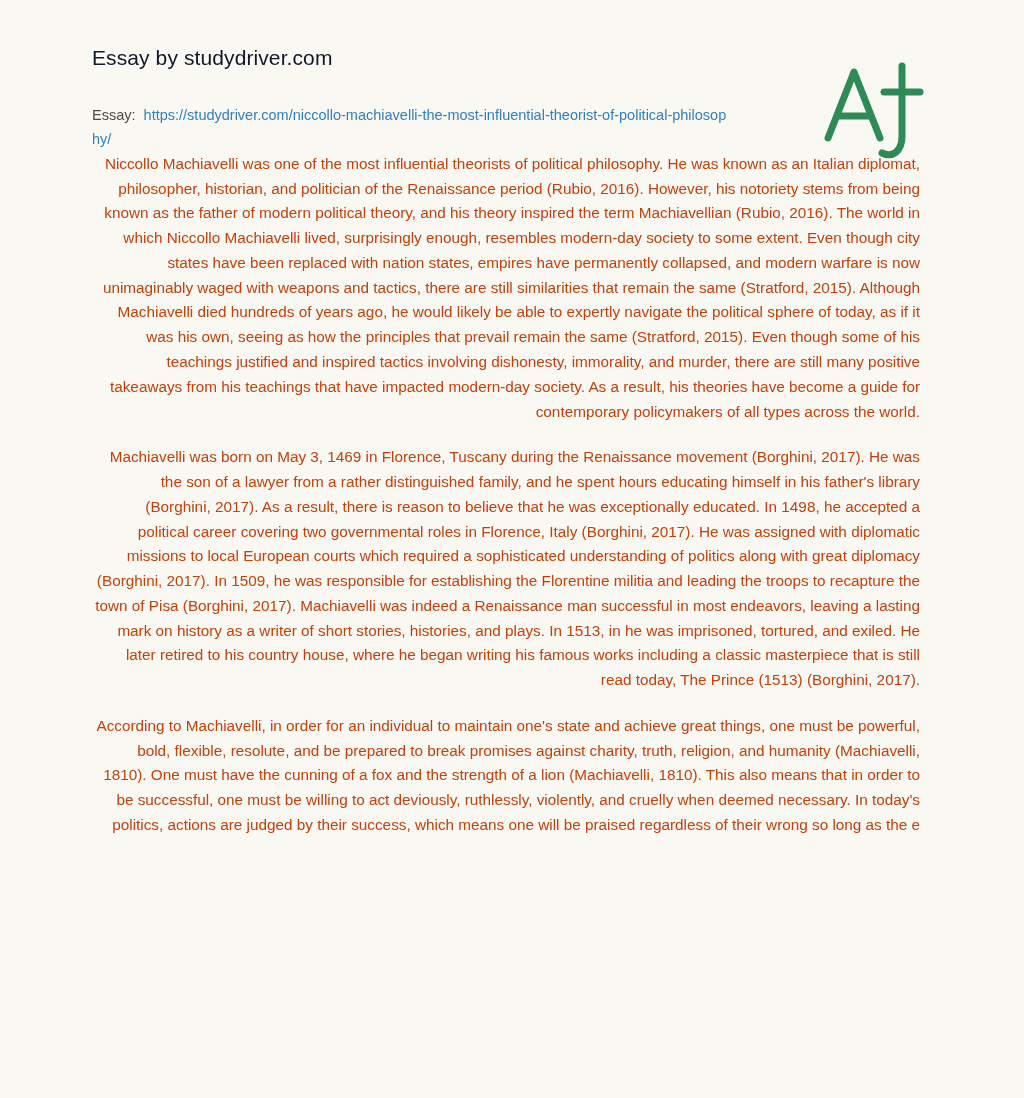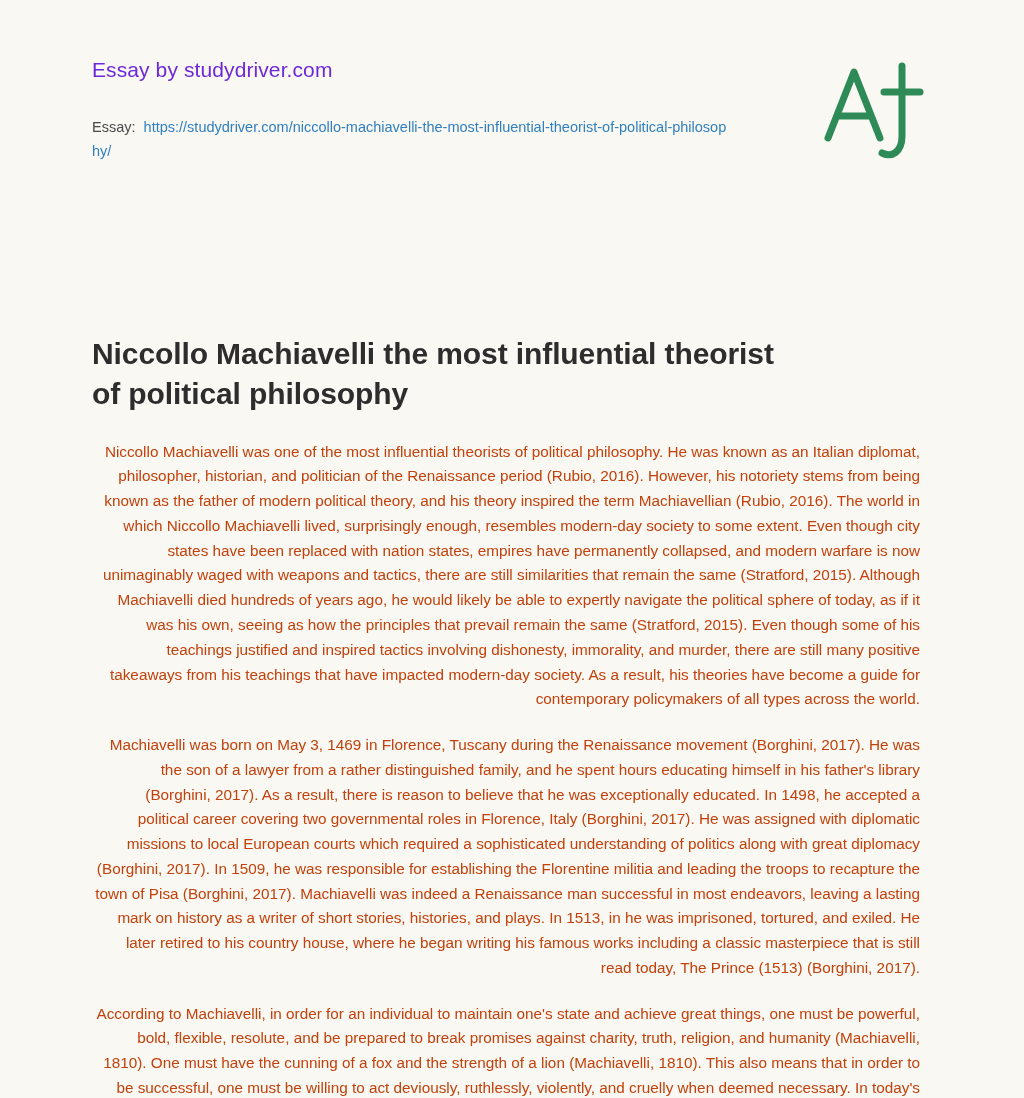--- a/index.html
+++ b/index.html
@@ -16,23 +16,23 @@
   }
   .page {
     position: relative;
     width: 1024px;
     min-height: 1098px;
     box-sizing: border-box;
     padding: 46px 92px 0 92px;
   }
   .essay-by {
     font-size: 21px;
-    color: #6d28d9;
+    color: #0f172a;
     letter-spacing: .1px;
-    margin: 12px 0 34px 0;
+    margin: 0 0 34px 0;
     font-weight: 400;
   }
   .source-line {
     font-size: 14.5px;
     line-height: 1.65;
     color: #4a4a4a;
     max-width: 640px;
     margin: 0 0 0 0;
     word-break: break-word;
   }
@@ -89,21 +89,20 @@
     <svg viewBox="0 0 110 120" width="110" height="120" aria-hidden="true">
       <g fill="none" stroke="#2e8b57" stroke-width="7" stroke-linecap="round" stroke-linejoin="round">
         <path d="M10 86 L36 20 L62 86"></path>
         <path d="M20 64 L52 64"></path>
         <path d="M84 14 L84 84 C84 100 74 106 64 101"></path>
         <path d="M66 40 L102 40"></path>
       </g>
     </svg>
   </div>
 
-  <h1 class="title">Niccollo Machiavelli the most influential theorist of political philosophy</h1>
 
   <div class="body-text">
     <p>Niccollo Machiavelli was one of the most influential theorists of political philosophy. He was known as an Italian diplomat, philosopher, historian, and politician of the Renaissance period (Rubio, 2016). However, his notoriety stems from being known as the father of modern political theory, and his theory inspired the term Machiavellian (Rubio, 2016). The world in which Niccollo Machiavelli lived, surprisingly enough, resembles modern-day society to some extent. Even though city states have been replaced with nation states, empires have permanently collapsed, and modern warfare is now unimaginably waged with weapons and tactics, there are still similarities that remain the same (Stratford, 2015). Although Machiavelli died hundreds of years ago, he would likely be able to expertly navigate the political sphere of today, as if it was his own, seeing as how the principles that prevail remain the same (Stratford, 2015). Even though some of his teachings justified and inspired tactics involving dishonesty, immorality, and murder, there are still many positive takeaways from his teachings that have impacted modern-day society. As a result, his theories have become a guide for contemporary policymakers of all types across the world.</p>
     <p>Machiavelli was born on May 3, 1469 in Florence, Tuscany during the Renaissance movement (Borghini, 2017). He was the son of a lawyer from a rather distinguished family, and he spent hours educating himself in his father's library (Borghini, 2017). As a result, there is reason to believe that he was exceptionally educated. In 1498, he accepted a political career covering two governmental roles in Florence, Italy (Borghini, 2017). He was assigned with diplomatic missions to local European courts which required a sophisticated understanding of politics along with great diplomacy (Borghini, 2017). In 1509, he was responsible for establishing the Florentine militia and leading the troops to recapture the town of Pisa (Borghini, 2017). Machiavelli was indeed a Renaissance man successful in most endeavors, leaving a lasting mark on history as a writer of short stories, histories, and plays. In 1513, in he was imprisoned, tortured, and exiled. He later retired to his country house, where he began writing his famous works including a classic masterpiece that is still read today, The Prince (1513) (Borghini, 2017).</p>
     <p>According to Machiavelli, in order for an individual to maintain one's state and achieve great things, one must be powerful, bold, flexible, resolute, and be prepared to break promises against charity, truth, religion, and humanity (Machiavelli, 1810). One must have the cunning of a fox and the strength of a lion (Machiavelli, 1810). This also means that in order to be successful, one must be willing to act deviously, ruthlessly, violently, and cruelly when deemed necessary. In today's politics, actions are judged by their success, which means one will be praised regardless of their wrong so long as the e</p>
   </div>
 
 </div>
 
 </body></html>

